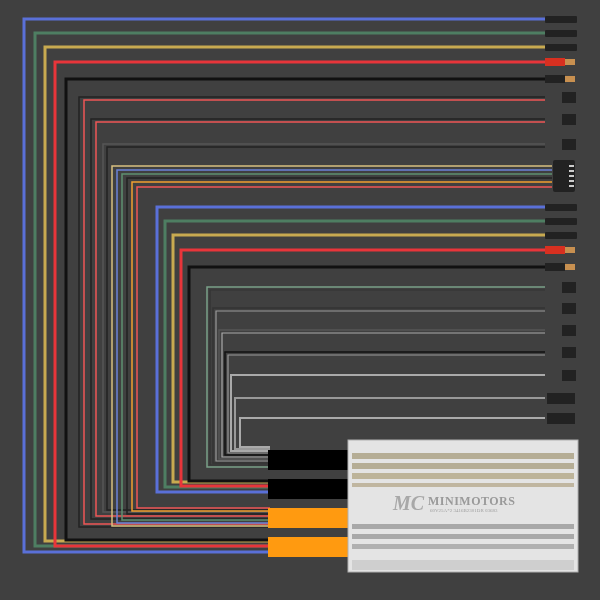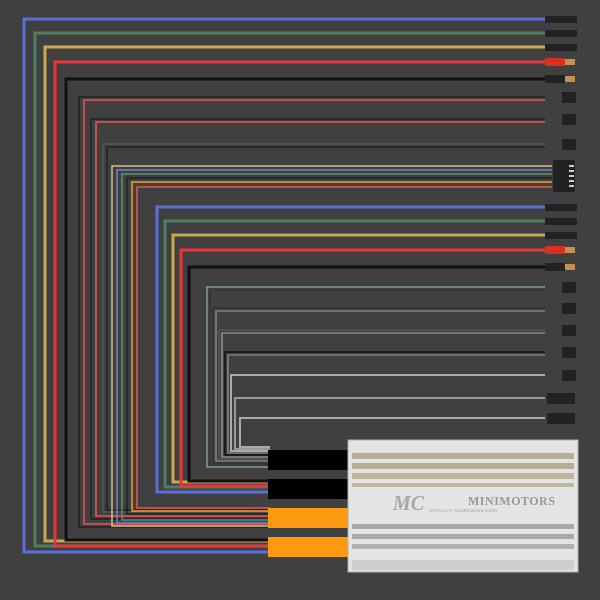--- a/index.html
+++ b/index.html
@@ -1,18 +1,18 @@
 <!DOCTYPE html>
 <html><head>
 <meta charset="utf-8">
 <style>
   html,body{margin:0;padding:0;background:#fff;}
   #stage{position:relative;width:600px;height:600px;overflow:hidden;background:#404040;font-family:Liberation Serif, serif;}
   svg{position:absolute;left:0;top:0;}
-  .brand{position:absolute;left:428px;top:494px;font-weight:bold;font-size:12px;color:#9a9a9a;letter-spacing:0.5px;margin-left:40px;}
+  .brand{position:absolute;left:428px;top:494px;font-weight:bold;font-size:12px;color:#9a9a9a;letter-spacing:0.5px;}
   .model{position:absolute;left:430px;top:508px;font-size:5px;color:#a0a0a0;}
   .logo{position:absolute;left:393px;top:492px;font-weight:bold;font-style:italic;font-size:20px;color:#a8a8a8;}
 </style>
 </head>
 <body>
 
 <div id="stage">
   <svg width="600" height="600" viewBox="0 0 600 600">
     <g fill="none" stroke-linejoin="miter">
 

